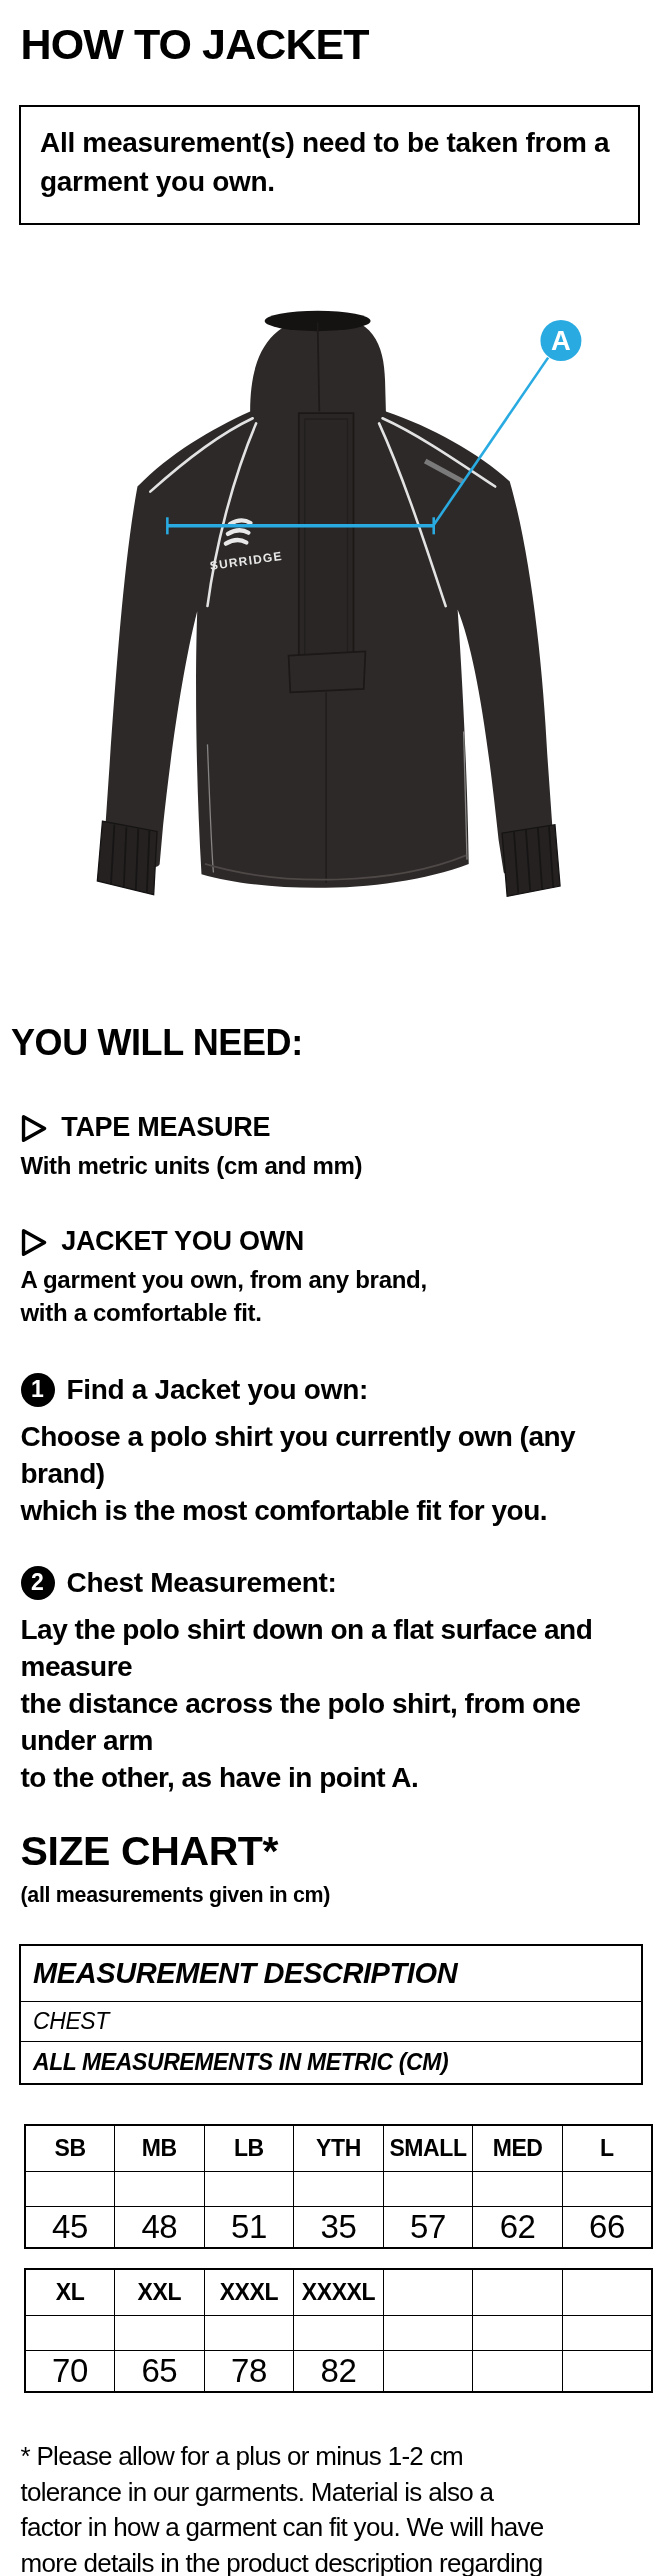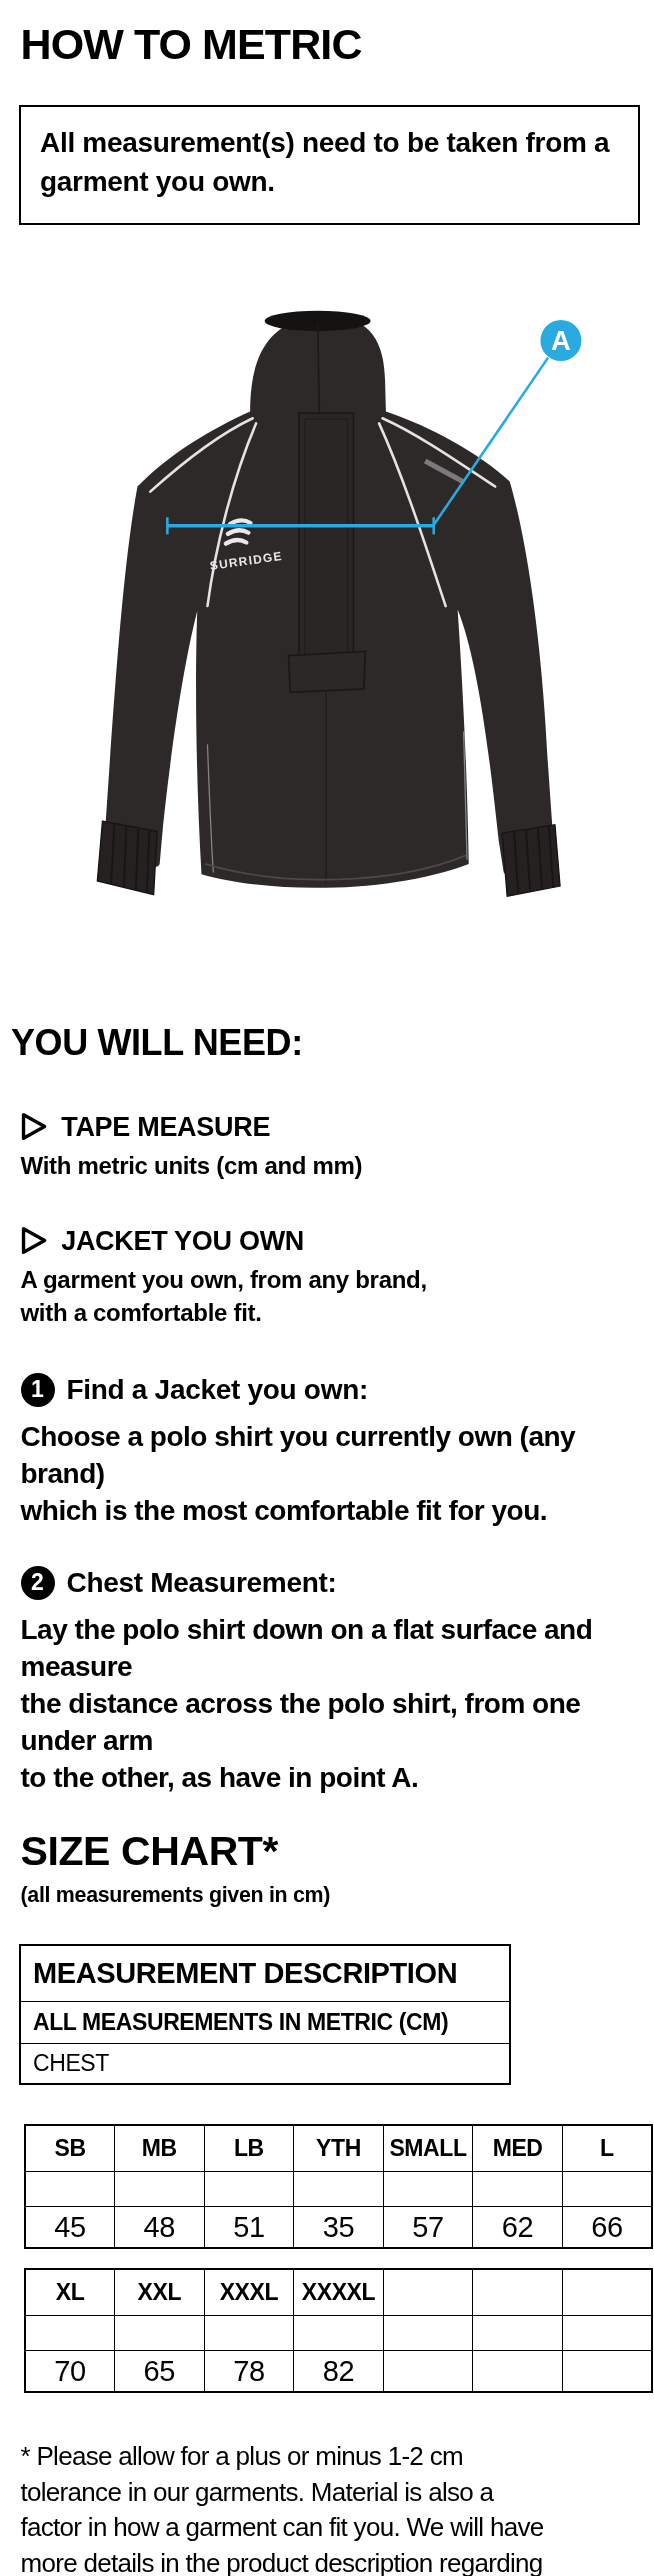--- a/index.html
+++ b/index.html
@@ -16,56 +16,56 @@
     margin:38px 13.7px 0 19px;border:2.6px solid #000;padding:15.4px 19px 20.5px 19px;
   }
   .notice-text{font-size:28px;font-weight:700;line-height:1.42;letter-spacing:-0.3px;}
   .figure-wrap{margin-top:41px;height:675px;position:relative;}
   .figure-wrap svg{display:block;}
   .section-title{
     margin:82px 0 0 11px;font-size:36px;font-weight:700;letter-spacing:-0.4px;line-height:1.1;
   }
   .need-item{margin:50px 0 0 20.5px;}
   .need-item.second{margin-top:44px;}
-  .need-head{display:flex;align-items:flex-start;gap:13.7px;}
+  .need-head{display:flex;align-items:flex-end;gap:13.7px;}
   .tri-icon{width:27px;height:29px;flex:0 0 auto;}
   .need-title{font-size:27px;font-weight:700;letter-spacing:-0.3px;}
   .need-desc{margin-top:6.8px;font-size:24px;font-weight:700;letter-spacing:-0.3px;line-height:1.35;white-space:pre-line;}
   .step{margin:44px 0 0 20.5px;}
   .step.second{margin-top:36px;}
   .step-head{display:flex;align-items:center;gap:12px;}
   .step-badge{
     width:34px;height:34px;border-radius:50%;background:#000;color:#fff;
     font-size:23px;font-weight:700;display:flex;align-items:center;justify-content:center;flex:0 0 auto;
   }
   .step-title{font-size:28px;font-weight:700;letter-spacing:-0.3px;}
   .step-desc{margin-top:12px;font-size:28px;font-weight:700;letter-spacing:-0.5px;line-height:1.32;white-space:pre-line;}
   .chart-title{margin:31px 0 0 20.5px;font-size:41px;font-weight:700;letter-spacing:-0.4px;}
   .chart-subtitle{margin:8.5px 0 0 20.5px;font-size:21.4px;font-weight:700;letter-spacing:-0.3px;}
   table{border-collapse:collapse;}
-  .desc-table{margin:36px 0 0 19px;width:492px;border:2.6px solid #000;}
+  .desc-table{margin:36px 0 0 19px;width:624px;border:2.6px solid #000;font-style:italic;}
   .desc-table td{border:1.7px solid #000;padding:0 12px;}
   .desc-row-1{height:55px;font-size:29px;font-weight:700;letter-spacing:-0.4px;}
   .desc-row-2{height:41px;font-size:23px;font-weight:700;letter-spacing:-0.4px;}
   .desc-row-3{height:39px;font-size:23px;font-weight:400;letter-spacing:-0.4px;}
   .size-table{margin:39px 0 0 24px;width:629px;border:2.6px solid #000;table-layout:fixed;padding-left:48px;}
   .size-table.second{margin-top:19px;}
   .size-table td{border:1.7px solid #000;text-align:center;overflow:hidden;}
   .size-head td{height:43px;font-size:23px;font-weight:700;letter-spacing:-0.4px;}
   .size-empty td{height:32px;}
-  .size-vals td{height:38px;font-size:29px;font-weight:400;letter-spacing:-0.4px;}
+  .size-vals td{height:38px;font-size:33px;font-weight:400;letter-spacing:-0.4px;}
   .footnote{
     margin:46px 0 0 20.5px;font-size:26px;font-weight:400;letter-spacing:-0.7px;
     line-height:1.37;white-space:pre-line;
   }
 </style>
 </head>
 <body>
 
-<h1 class="page-title">HOW TO METRIC</h1>
+<h1 class="page-title">HOW TO JACKET</h1>
 
 <div class="notice-box">
   <div class="notice-text">All measurement(s) need to be taken from a garment you own.</div>
 </div>
 
 <div class="figure-wrap">
   <svg width="654" height="675" viewBox="0 0 766 790">
 
     <path d="M293,170
          C293,112 310,64 372,59
@@ -176,24 +176,24 @@
 
 <h2 class="chart-title">SIZE CHART*</h2>
 <div class="chart-subtitle">(all measurements given in cm)</div>
 
 <table class="desc-table">
   <tbody>
     <tr>
         <td class="desc-row-1">MEASUREMENT DESCRIPTION</td>
       </tr>
     <tr>
-        <td class="desc-row-2">ALL MEASUREMENTS IN METRIC (CM)</td>
+        <td class="desc-row-3">CHEST</td>
       </tr>
     <tr>
-        <td class="desc-row-3">CHEST</td>
+        <td class="desc-row-2">ALL MEASUREMENTS IN METRIC (CM)</td>
       </tr>
   </tbody>
 </table>
 
 <table class="size-table">
   <tbody>
     <tr class="size-head">
       <td>SB</td>
       <td>MB</td>
       <td>LB</td>

